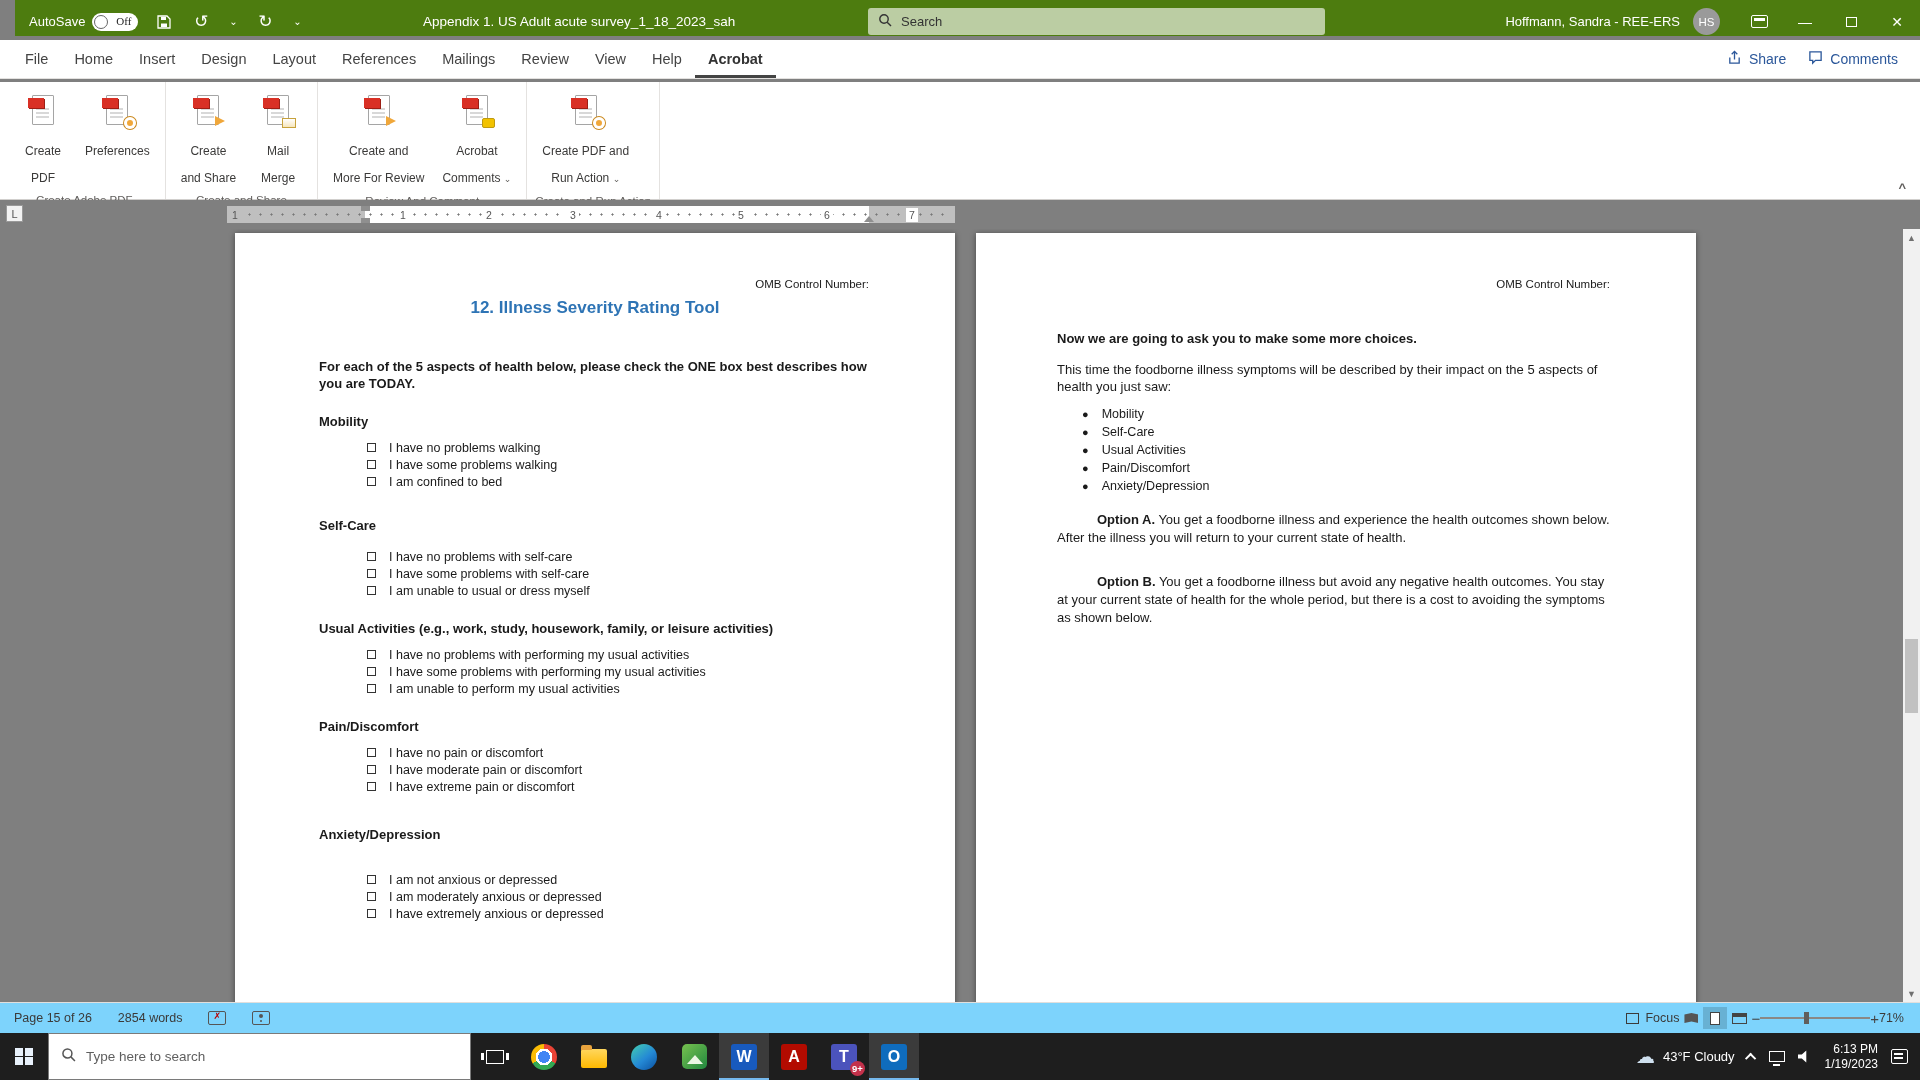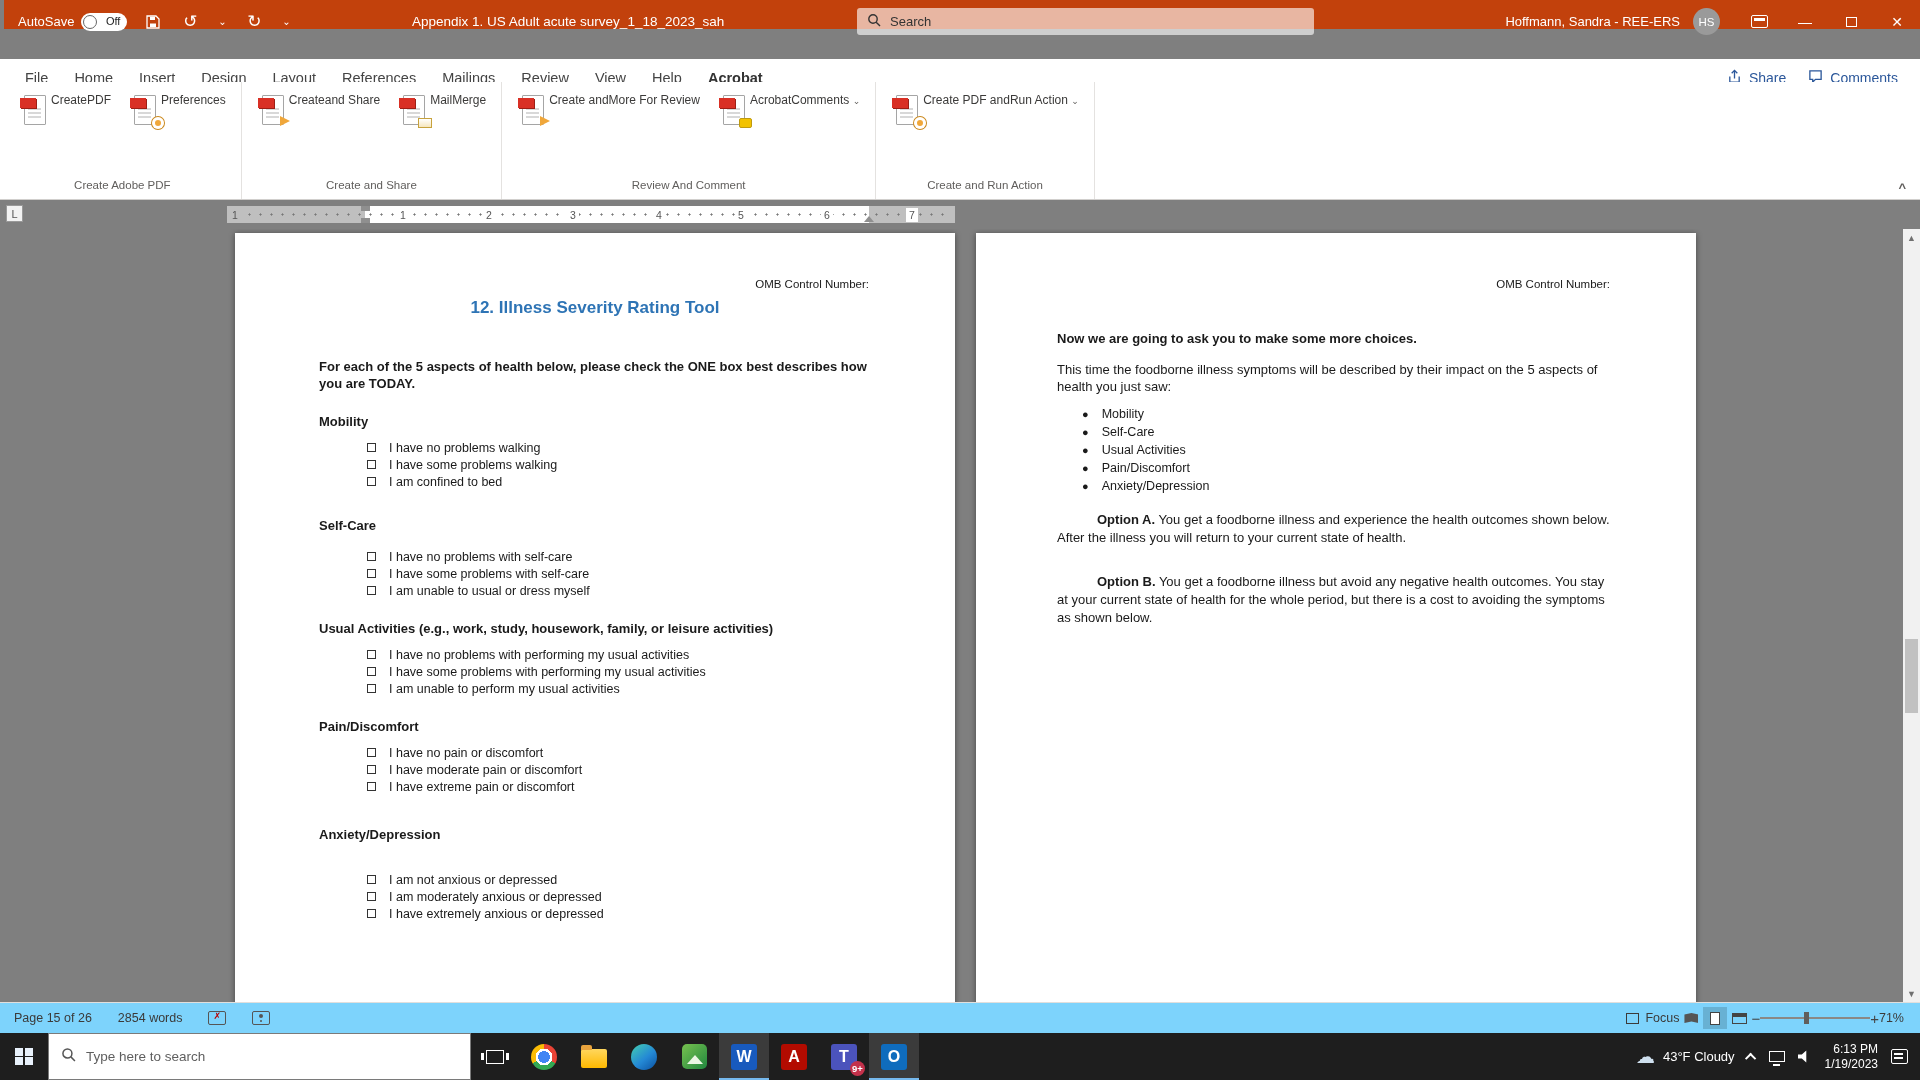--- a/index.html
+++ b/index.html
@@ -1,52 +1,52 @@
 <!DOCTYPE html>
 <html><head>
 <meta charset="utf-8">
 <style>
   * { margin:0; padding:0; box-sizing:border-box; }
   html,body { width:1920px; height:1080px; overflow:hidden; font-family:"Liberation Sans",sans-serif; background:#7f7f7f; }
 
   
-  .titlebar { position:absolute; top:0; left:4px; right:0; height:29px; background:#c2410c; color:#fff; }
+  .titlebar { position:absolute; top:0; left:15px; right:0; height:36px; background:#4d7c0f; color:#fff; }
   .tb-left { position:absolute; left:14px; top:0; height:43px; display:flex; align-items:center; gap:15px; }
   .autosave { display:flex; align-items:center; gap:7px; font-size:13px; }
-  .toggle { width:46px; height:18px; background:#fff; border-radius:9px; position:relative; }
+  .toggle { width:46px; height:18px; background:#fff; border-radius:9px; position:relative;font-family:Liberation Serif, serif; }
   .toggle .knob { position:absolute; left:2px; top:2px; width:14px; height:14px; border-radius:50%; background:#fff; border:1.5px solid #666; }
   .toggle .state { position:absolute; right:7px; top:2px; font-size:11px; color:#222; }
   .tb-ico { width:22px; height:28px; display:flex; align-items:center; justify-content:center; font-size:17px; color:#fff; }
   .tb-ico.small { width:12px; font-size:10px; }
   .tb-title { position:absolute; left:408px; top:0; height:43px; line-height:43px; font-size:13.5px; white-space:nowrap; }
   .tb-search { position:absolute; left:853px; top:8px; width:457px; height:27px; background:rgba(255,255,255,.62); border-radius:3px; display:flex; align-items:center; padding-left:10px; gap:9px; }
   .tb-search input { flex:1; border:none; outline:none; background:transparent; font-size:13px; color:#222; font-family:"Liberation Sans",sans-serif; }
   .tb-search input::placeholder { color:#333; opacity:1; }
   .tb-right { position:absolute; right:0; top:0; height:43px; display:flex; align-items:center; }
   .tb-user { font-size:13px; margin-right:13px; }
   .tb-avatar { width:27px; height:27px; border-radius:50%; background:#9a9a9a; display:flex; align-items:center; justify-content:center; font-size:11.5px; margin-right:16px; }
   .winctl { width:46px; height:43px; display:flex; align-items:center; justify-content:center; font-size:14px; }
   .ribbonopts { width:17px; height:13px; border:1.4px solid #fff; border-radius:2px; position:relative; }
   .ribbonopts::after { content:""; position:absolute; left:2px; top:2px; right:2px; height:3px; background:#fff; }
   .maxbox { width:11px; height:10px; border:1.3px solid #fff; }
 
   
-  .menubar { position:absolute; top:59px; left:0; right:0; height:39px; background:#fff; border-bottom:1px solid #e3e1df; display:flex; align-items:center; }
+  .menubar { position:absolute; top:40px; left:0; right:0; height:39px; background:#fff; border-bottom:1px solid #e3e1df; display:flex; align-items:center; }
   .tabs { display:flex; padding-left:12px; height:100%; }
   .tab { padding:0 13px; line-height:38px; font-size:14.5px; color:#444; }
   .tab.active { font-weight:700; color:#333; box-shadow:inset 0 -3px 0 #444; }
   .mb-right { margin-left:auto; display:flex; align-items:center; gap:22px; padding-right:22px; }
   .mb-btn { display:flex; align-items:center; gap:7px; font-size:14px; color:#2b579a; }
 
   
   .ribbon { position:absolute; top:82px; left:0; right:0; height:118px; background:#fff; border-bottom:1px solid #d1cfcd; }
   .rgroups { display:flex; height:100%; padding-left:4px; }
   .rgroup { display:flex; flex-direction:column; border-right:1px solid #e4e2e0; padding:0 8px; }
   .rbtns { flex:1; display:flex; align-items:flex-start; gap:4px; padding-top:7px; }
-  .rbtn { display:flex; padding:4px 7px; font-size:12px; color:#3b3a39; line-height:15px; text-align:center; min-width:62px; }
+  .rbtn { display:flex; flex-direction:column; align-items:center; padding:4px 7px; font-size:12px; color:#3b3a39; line-height:15px; text-align:center; min-width:62px;gap:12px; }
   .rglabel { height:24px; font-size:11.5px; color:#605e5c; text-align:center; line-height:20px; }
   .chevdn { font-size:9px; color:#605e5c; margin-top:1px; }
   .aicon { position:relative; width:32px; height:36px; margin-bottom:3px; }
   .aicon .pg { position:absolute; left:5px; top:2px; width:22px; height:30px; background:#fff; border:1px solid #a5a5a5; border-radius:1px; }
   .aicon .pg::after { content:""; position:absolute; left:3px; top:12px; width:13px; height:2px; background:#d8d8d8; box-shadow:0 4px 0 #d8d8d8, 0 8px 0 #d8d8d8; }
   .aicon .red { position:absolute; left:1px; top:5px; width:16px; height:10px; background:#d93025; box-shadow:1px 1px 0 #9c1f16; }
   .acc-arrow { position:absolute; right:-1px; bottom:3px; width:0; height:0; border-top:5px solid transparent; border-bottom:5px solid transparent; border-left:10px solid #f0a73a; }
   .acc-env { position:absolute; right:-2px; bottom:1px; width:14px; height:10px; background:linear-gradient(#fff,#f6e6bd); border:1px solid #c7a23c; }
   .acc-bubble { position:absolute; right:-2px; bottom:1px; width:13px; height:10px; border-radius:2px; background:#f2c200; border:1px solid #bf9a10; }
   .acc-gear { position:absolute; right:-3px; bottom:0; width:12px; height:12px; border-radius:50%; background:#f0a73a; box-shadow:inset 0 0 0 3px #fff, 0 0 0 1px #c7871d; }

